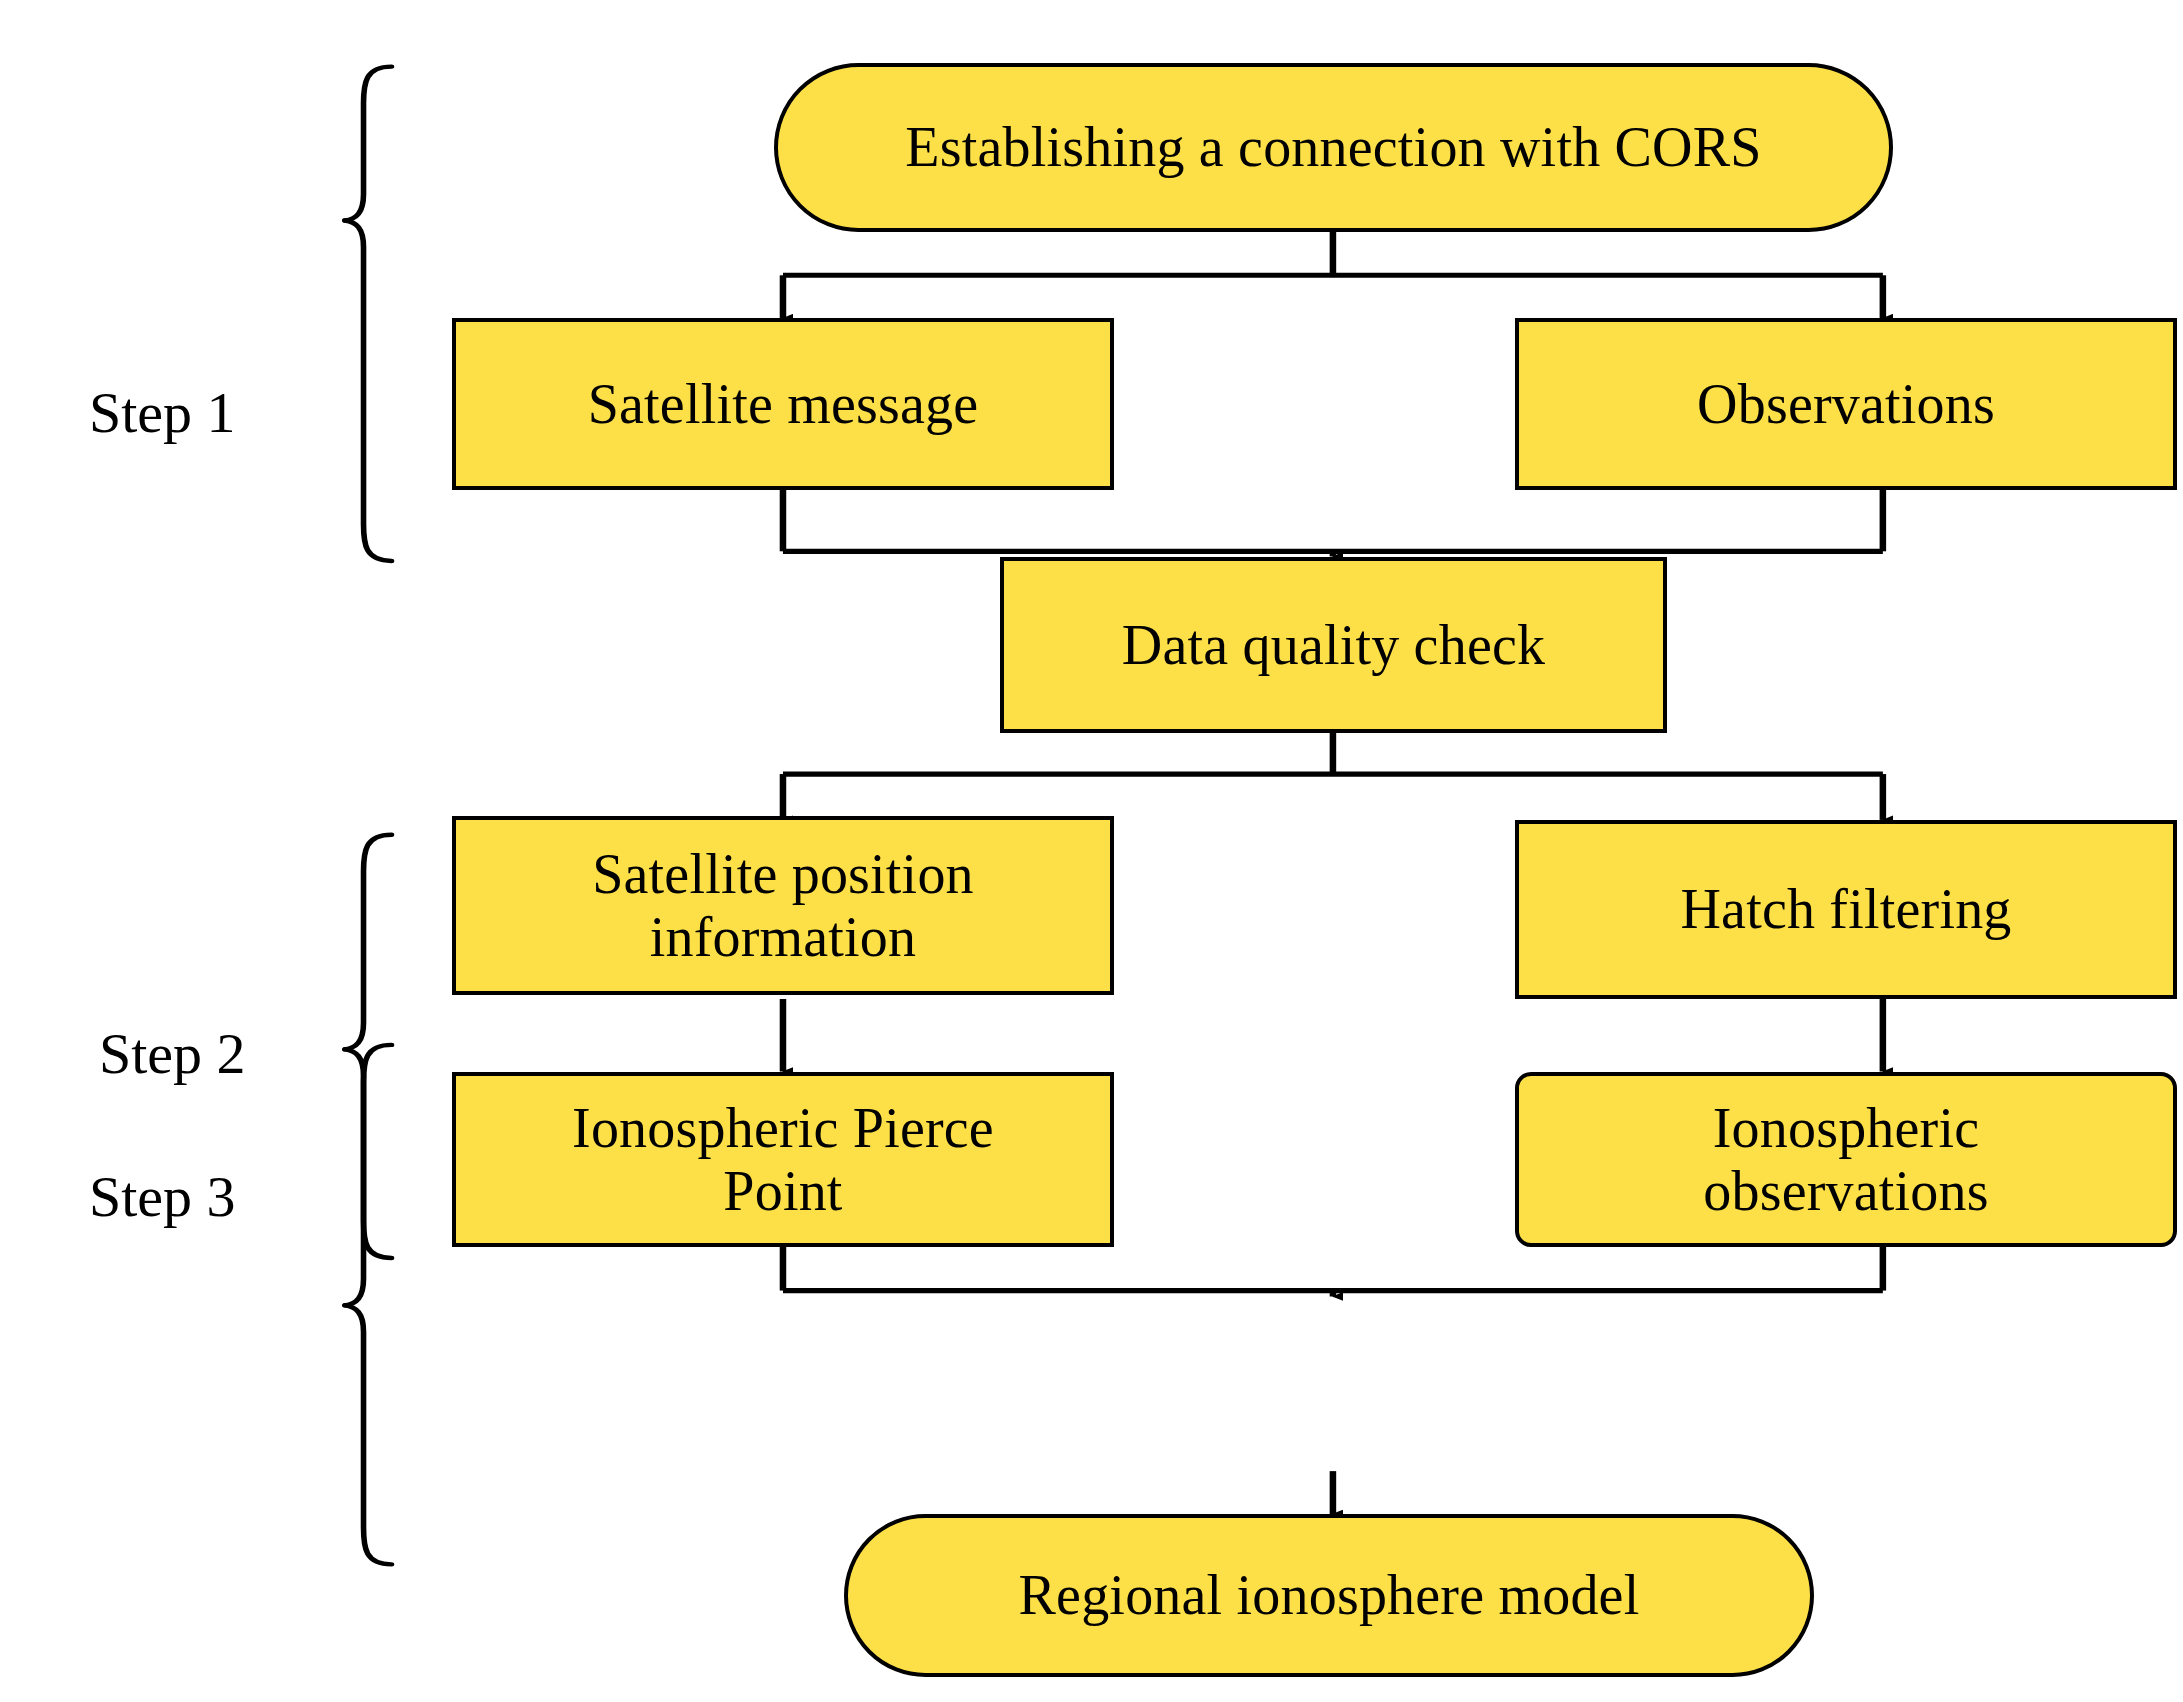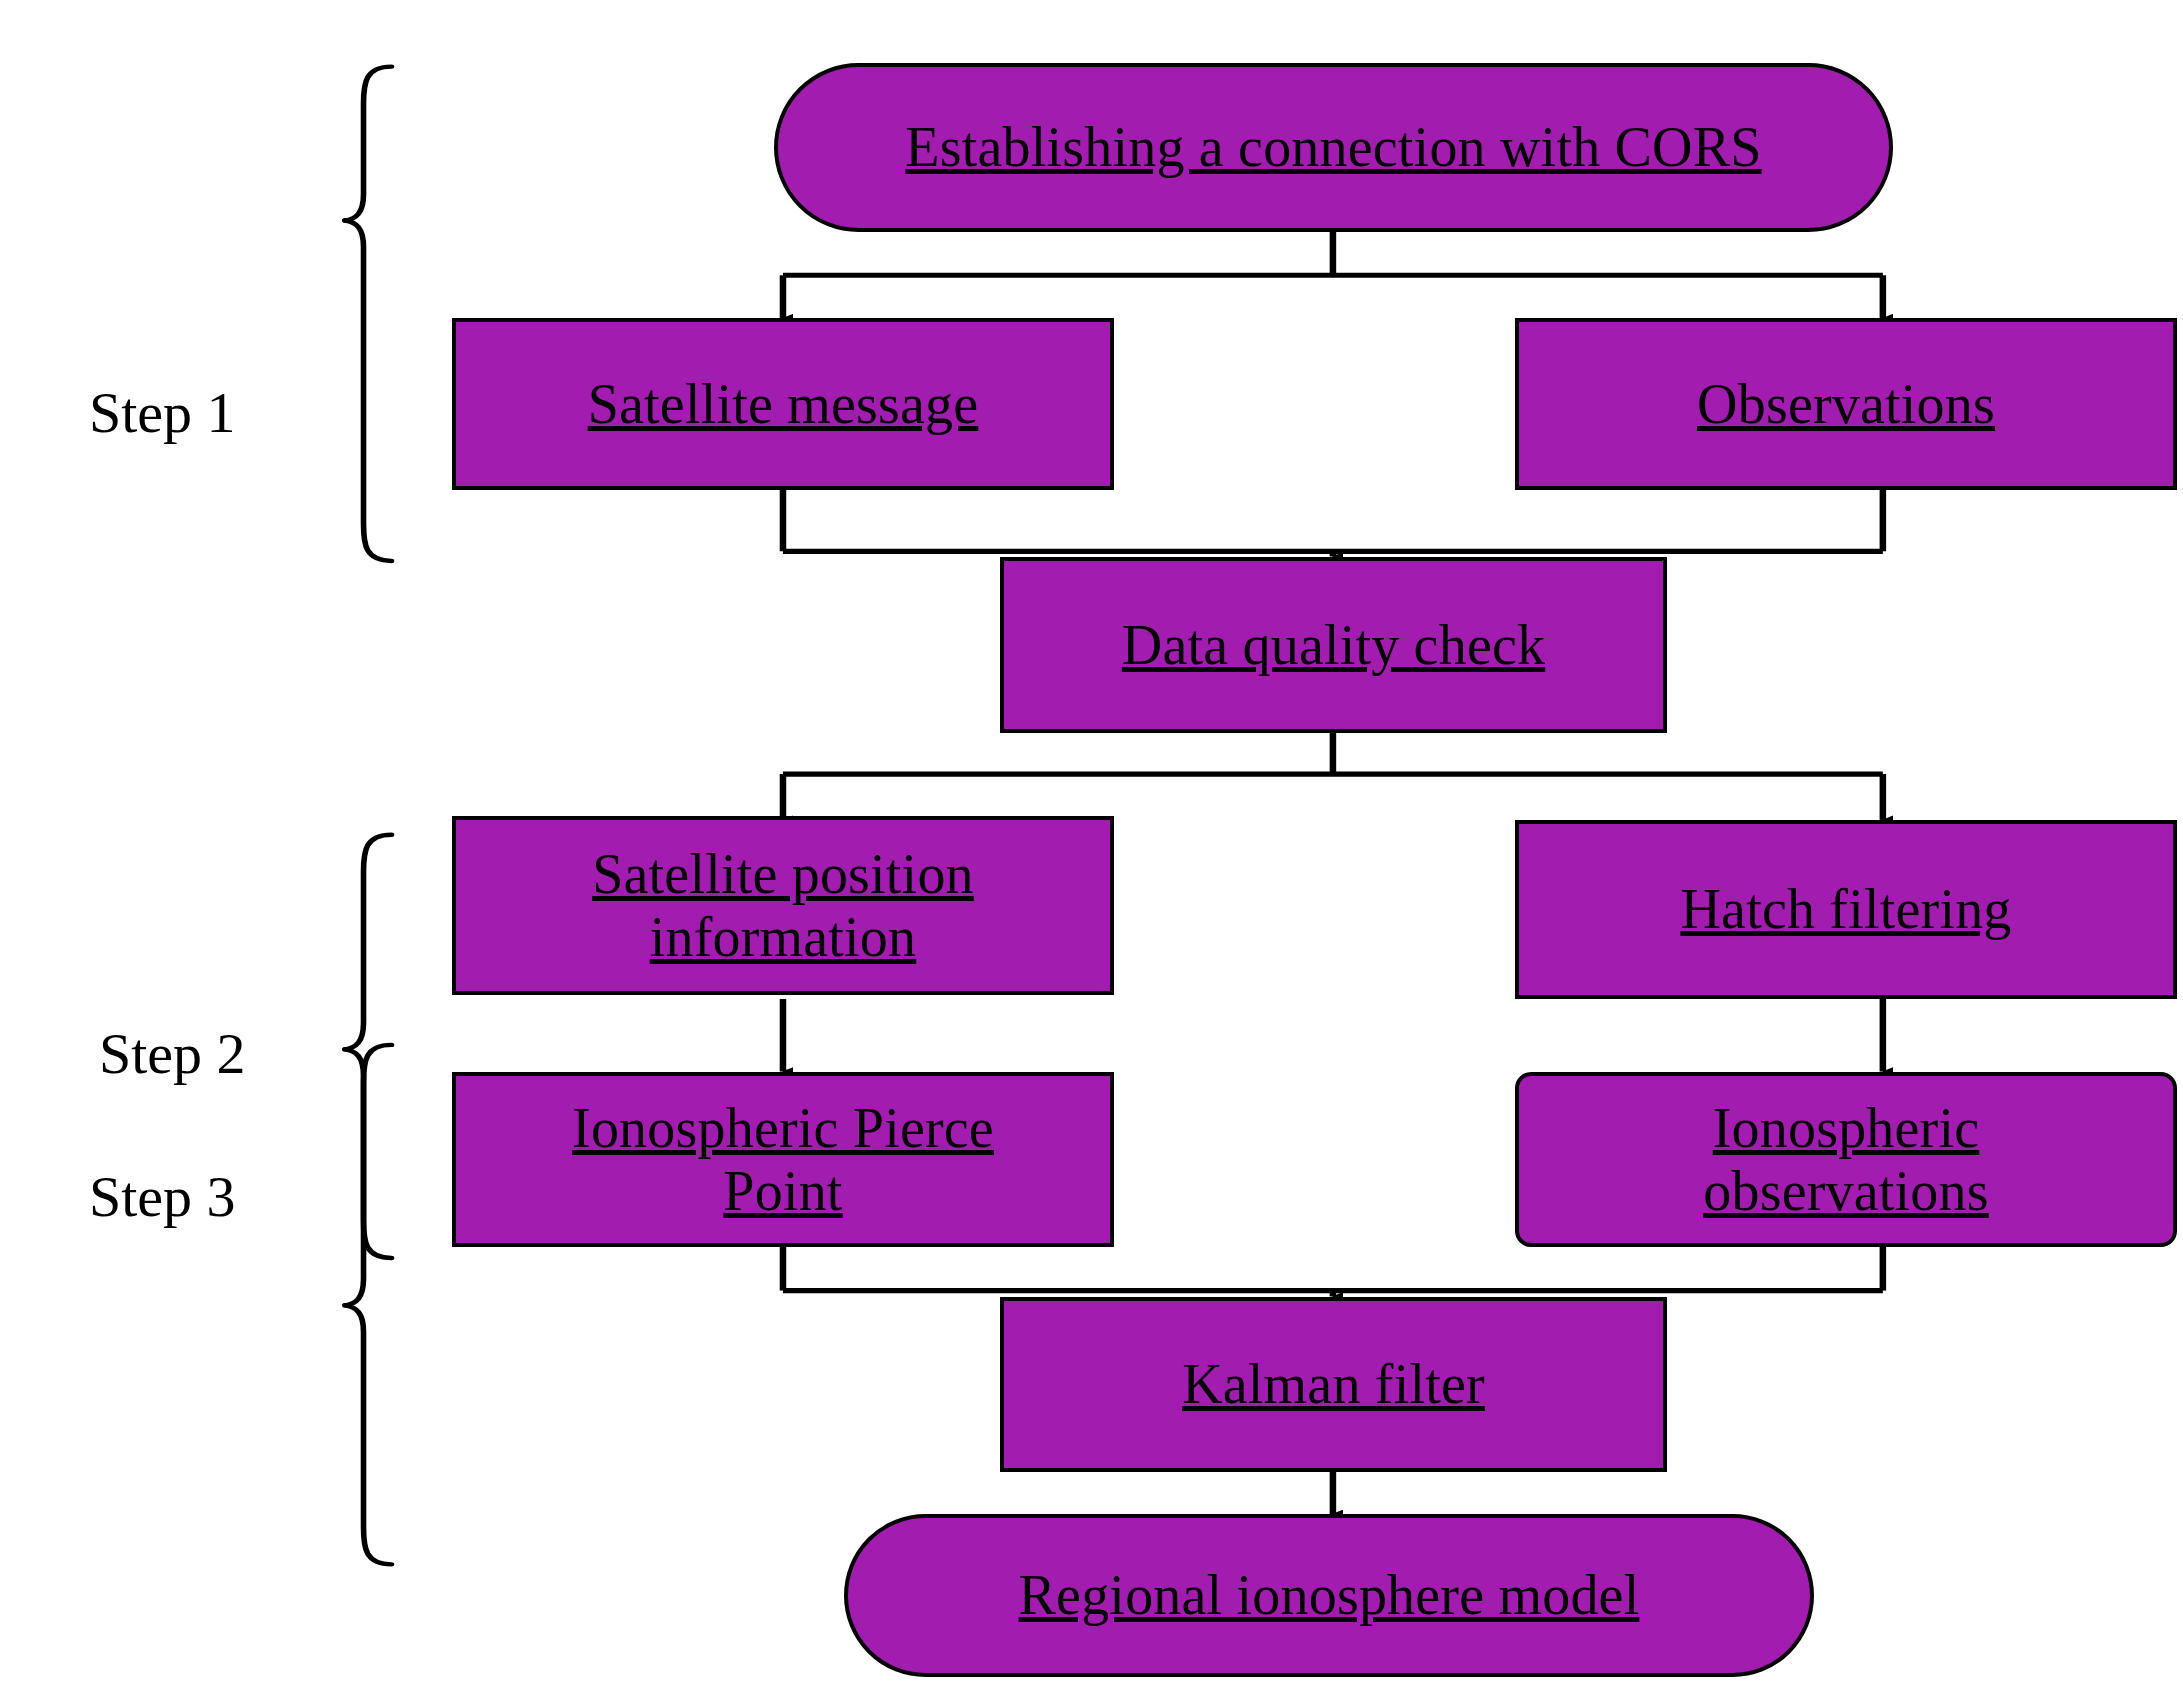--- a/index.html
+++ b/index.html
@@ -23,31 +23,30 @@
     position: absolute;
     left: 0;
     top: 0;
     width: 2183px;
     height: 1702px;
   }
   .node {
     position: absolute;
     box-sizing: border-box;
     border: 4.7px solid #000000;
-    background: #a21caf;
+    background: #fde047;
     display: flex;
     align-items: center;
     justify-content: center;
     text-align: center;
     line-height: 1.12;
     font-size: 58px;
     letter-spacing: 0.2px;
     padding: 0 9.3px;
     white-space: pre-line;
-    text-decoration: underline;
   }
   .node.rect {
     border-radius: 0;
   }
   .node.stadium {
     border-radius: 103px;
   }
   .step-label {
     position: absolute;
     font-size: 58px;
@@ -140,18 +139,17 @@
 information</div>
 
   <div class="node rect" style="left: 1515px; top: 820px; width: 662px; height: 179px; font-size: 56px;">Hatch filtering</div>
 
   <div class="node rect" style="left: 452px; top: 1072px; width: 662px; height: 175px; font-size: 56px;">Ionospheric Pierce
 Point</div>
 
   <div class="node rect" style="left: 1515px; top: 1072px; width: 662px; height: 175px; font-size: 56px; border-radius: 16px;">Ionospheric
 observations</div>
 
-  <div class="node rect" style="left: 1000px; top: 1297px; width: 667px; height: 175px; font-size: 56px;">Kalman filter</div>
 
   <div class="node stadium" style="left: 844px; top: 1514px; width: 970px; height: 163px; font-size: 56px;">Regional ionosphere model</div>
 
 </div>
 
 
 </body></html>

